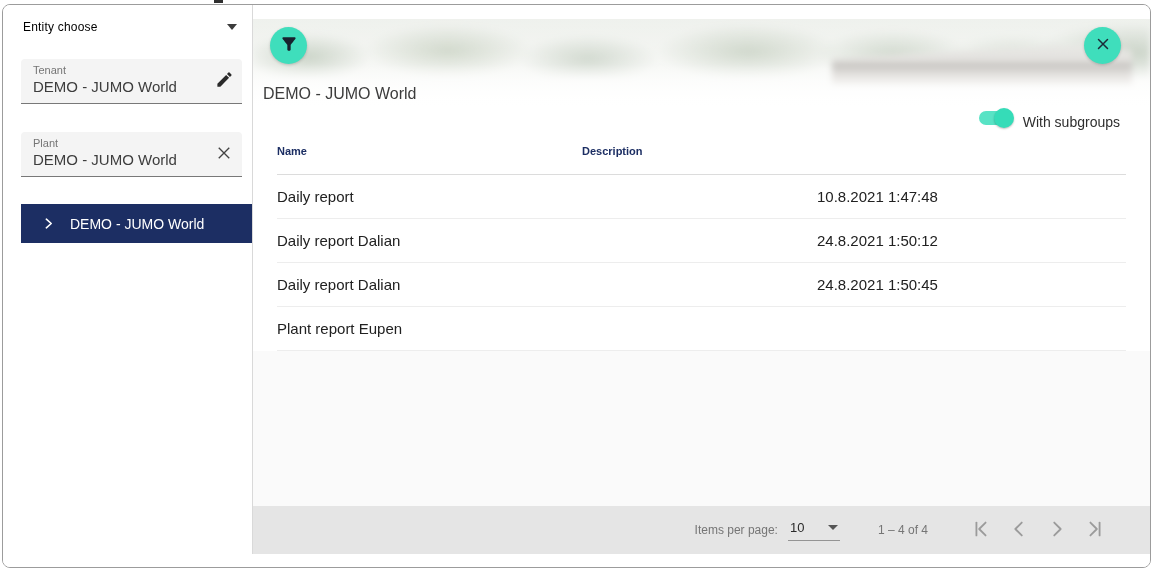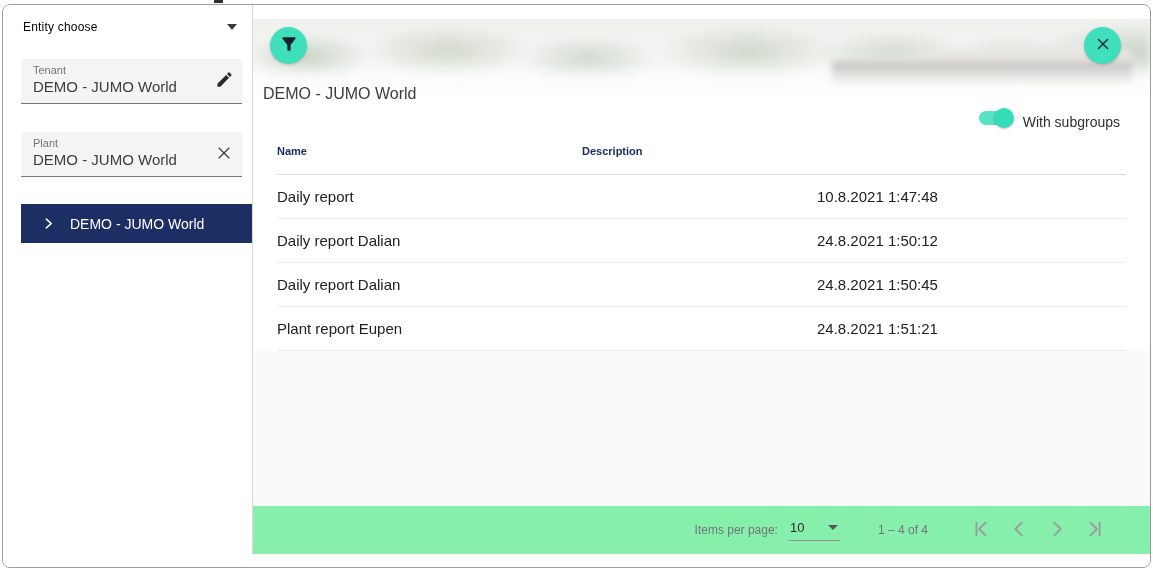--- a/index.html
+++ b/index.html
@@ -74,21 +74,21 @@
   .subgroups-label { font-size:14px; color:#2e2e2e;margin-top:8px; }
 
   .table { position:absolute; top:123px; left:24px; right:24px; }
   .t-row { display:grid; grid-template-columns:305px 235px 1fr; align-items:center; }
   .t-head { height:47px; border-bottom:1px solid #dcdcdc; font-weight:bold; font-size:11px; color:#1c2e63; }
   .t-data { height:44px; border-bottom:1px solid #ededed; font-size:15px; color:#212121; cursor:pointer; }
   .t-cell { padding-right:8px; white-space:nowrap; }
 
   .empty-area { position:absolute; top:346px; left:0; right:0; height:155px; background:#fafafa; }
 
-  .paginator { position:absolute; top:501px; left:0; right:0; height:48px; background:#86efac;
+  .paginator { position:absolute; top:501px; left:0; right:0; height:48px; background:#e5e5e5;
                display:flex; align-items:center; justify-content:flex-end; padding-right:40px;
                font-size:12px; color:#757575; }
   .pp-select { display:flex; align-items:center; justify-content:space-between;
                width:52px; margin-left:10px; padding:0 2px 5px 2px;
                border-bottom:1px solid #949494; cursor:pointer; }
   .pp-value { font-size:13px; color:#2a2a2a; }
   .pp-caret { width:0; height:0; border-left:5px solid transparent; border-right:5px solid transparent;
               border-top:5px solid #555; }
   .pp-range { margin-left:38px; }
   .pg-nav { display:flex; margin-left:30px; }
@@ -197,21 +197,20 @@
         <div class="t-cell">24.8.2021 1:50:12</div>
       </div>
       <div class="t-row t-data">
         <div class="t-cell">Daily report Dalian</div>
         <div class="t-cell"></div>
         <div class="t-cell">24.8.2021 1:50:45</div>
       </div>
       <div class="t-row t-data">
         <div class="t-cell">Plant report Eupen</div>
         <div class="t-cell"></div>
-        <div class="t-cell">24.8.2021 1:51:21</div>
       </div>
     </div>
 
     <div class="empty-area"></div>
 
     <div class="paginator">
       <span>Items per page:</span>
       <span class="pp-select">
         <span class="pp-value">10</span>
         <span class="pp-caret"></span>

